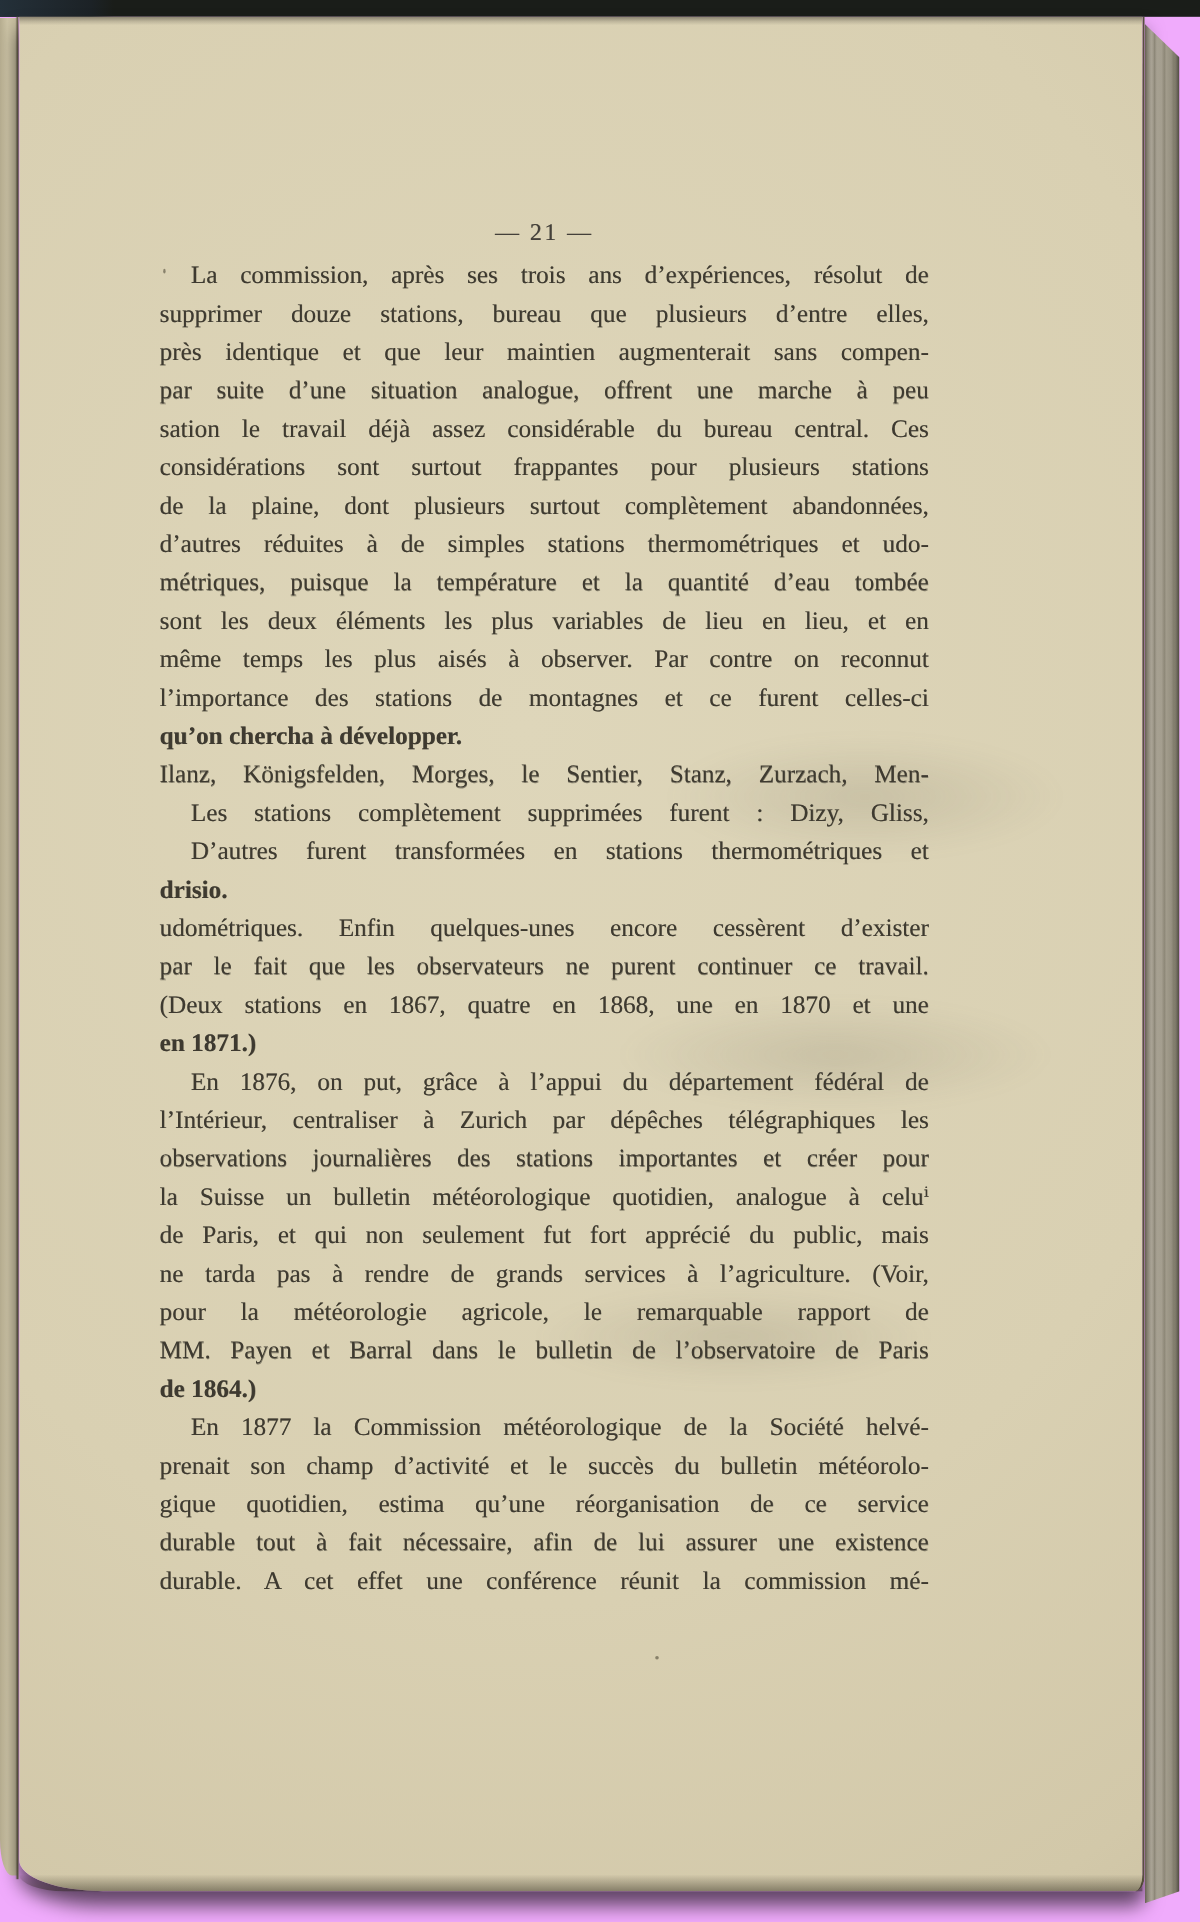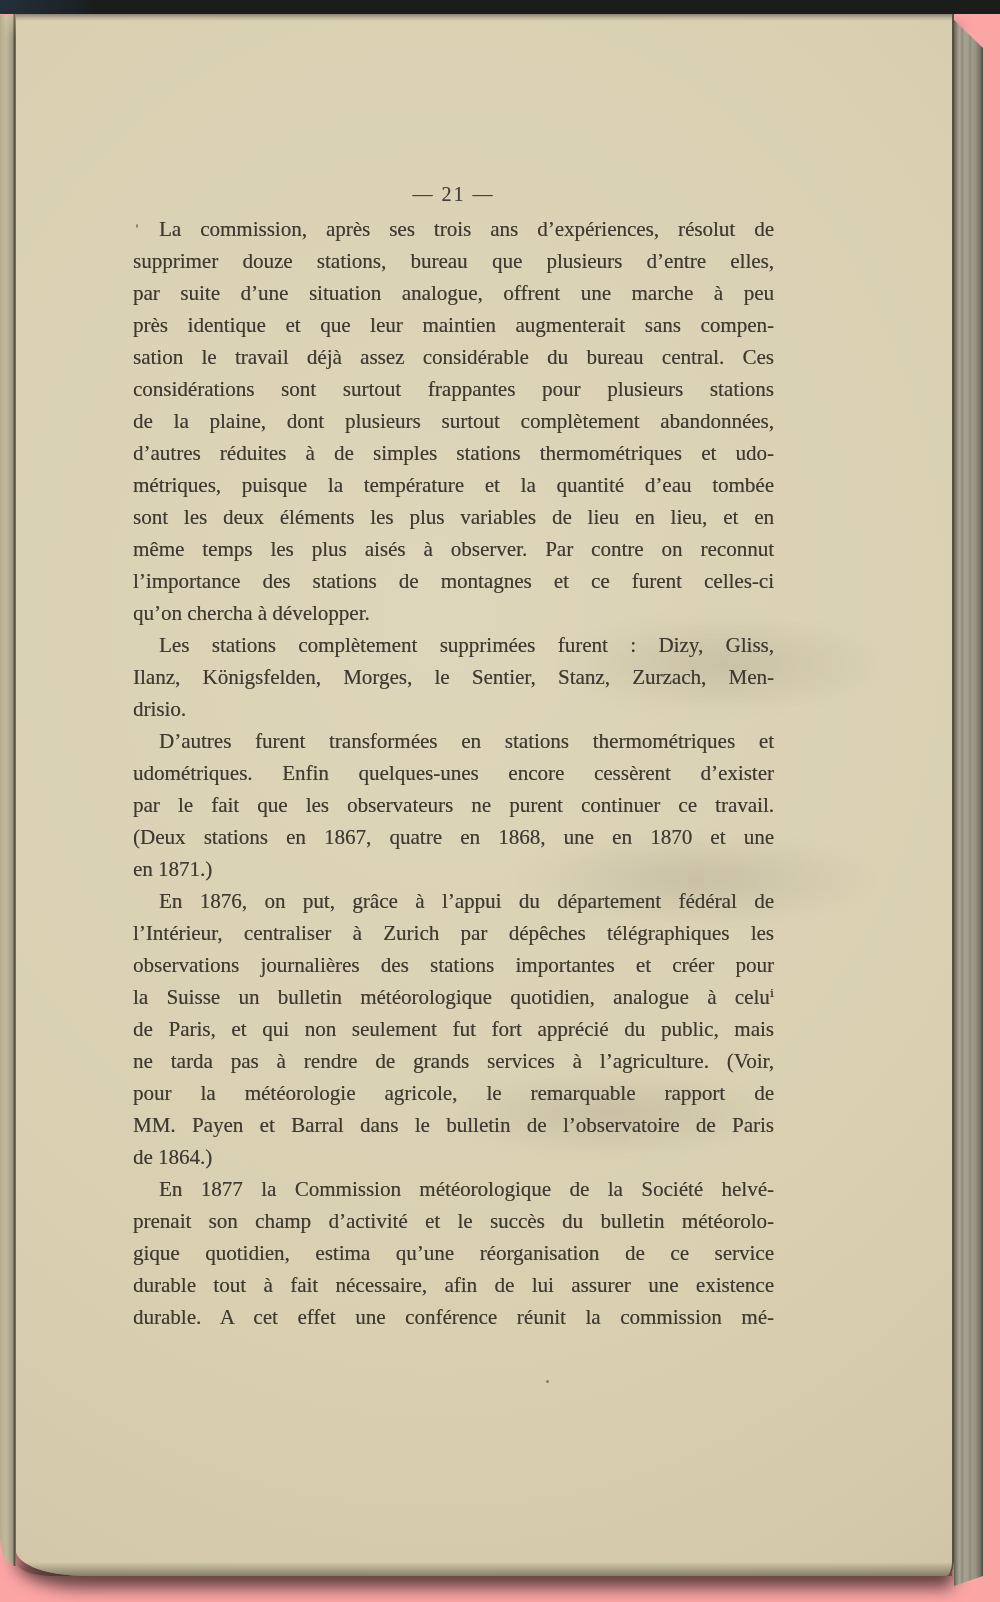--- a/index.html
+++ b/index.html
@@ -6,21 +6,21 @@
     margin: 0;
     padding: 0;
     background: #151814;
     font-family: "Liberation Serif", "DejaVu Serif", serif;
   }
   .canvas {
     position: relative;
     width: 1000px;
     height: 1602px;
     overflow: hidden;
-    background: #fca5a5;
+    background: #f0abfc;
   }
   
   .top-band {
     position: absolute;
     left: 0; top: 0;
     width: 1000px; height: 14px;
     background: #1a1d19;
   }
   .top-left-tint {
     position: absolute;
@@ -101,20 +101,21 @@
   .line {
     white-space: nowrap;
     text-align: justify;
     text-align-last: justify;
     -moz-text-align-last: justify;
     text-justify: inter-word;
   }
   .line.indent { padding-left: 26px; font-family: Liberation Serif, serif; }
   .line.end {
     text-align-last: left;
+    font-weight: bold;
     -moz-text-align-last: left;
   }
   
   .ghost {
     position: absolute;
     border-radius: 50%;
     filter: blur(6px);
     background: radial-gradient(closest-side, rgba(104,99,80,0.16), rgba(104,99,80,0));
     pointer-events: none;
   }
@@ -149,35 +150,35 @@
     <div class="speck s2"></div>
   </div>
 
   <div class="fore-edge"></div>
 
   <div class="text-block">
     <div class="page-number">— 21 —</div>
     <div id="text-lines">
         <div class="line indent">La commission, après ses trois ans d’expériences, résolut de</div>
         <div class="line">supprimer douze stations, bureau que plusieurs d’entre elles,</div>
+        <div class="line">près identique et que leur maintien augmenterait sans compen-</div>
         <div class="line">par suite d’une situation analogue, offrent une marche à peu</div>
-        <div class="line">près identique et que leur maintien augmenterait sans compen-</div>
         <div class="line">sation le travail déjà assez considérable du bureau central. Ces</div>
         <div class="line">considérations sont surtout frappantes pour plusieurs stations</div>
         <div class="line">de la plaine, dont plusieurs surtout complètement abandonnées,</div>
         <div class="line">d’autres réduites à de simples stations thermométriques et udo-</div>
         <div class="line">métriques, puisque la température et la quantité d’eau tombée</div>
         <div class="line">sont les deux éléments les plus variables de lieu en lieu, et en</div>
         <div class="line">même temps les plus aisés à observer. Par contre on reconnut</div>
         <div class="line">l’importance des stations de montagnes et ce furent celles-ci</div>
         <div class="line end">qu’on chercha à développer.</div>
+        <div class="line">Ilanz, Königsfelden, Morges, le Sentier, Stanz, Zurzach, Men-</div>
         <div class="line indent">Les stations complètement supprimées furent : Dizy, Gliss,</div>
-        <div class="line">Ilanz, Königsfelden, Morges, le Sentier, Stanz, Zurzach, Men-</div>
+        <div class="line indent">D’autres furent transformées en stations thermométriques et</div>
         <div class="line end">drisio.</div>
-        <div class="line indent">D’autres furent transformées en stations thermométriques et</div>
         <div class="line">udométriques. Enfin quelques-unes encore cessèrent d’exister</div>
         <div class="line">par le fait que les observateurs ne purent continuer ce travail.</div>
         <div class="line">(Deux stations en 1867, quatre en 1868, une en 1870 et une</div>
         <div class="line end">en 1871.)</div>
         <div class="line indent">En 1876, on put, grâce à l’appui du département fédéral de</div>
         <div class="line">l’Intérieur, centraliser à Zurich par dépêches télégraphiques les</div>
         <div class="line">observations journalières des stations importantes et créer pour</div>
         <div class="line">la Suisse un bulletin météorologique quotidien, analogue à celuⁱ</div>
         <div class="line">de Paris, et qui non seulement fut fort apprécié du public, mais</div>
         <div class="line">ne tarda pas à rendre de grands services à l’agriculture. (Voir,</div>

